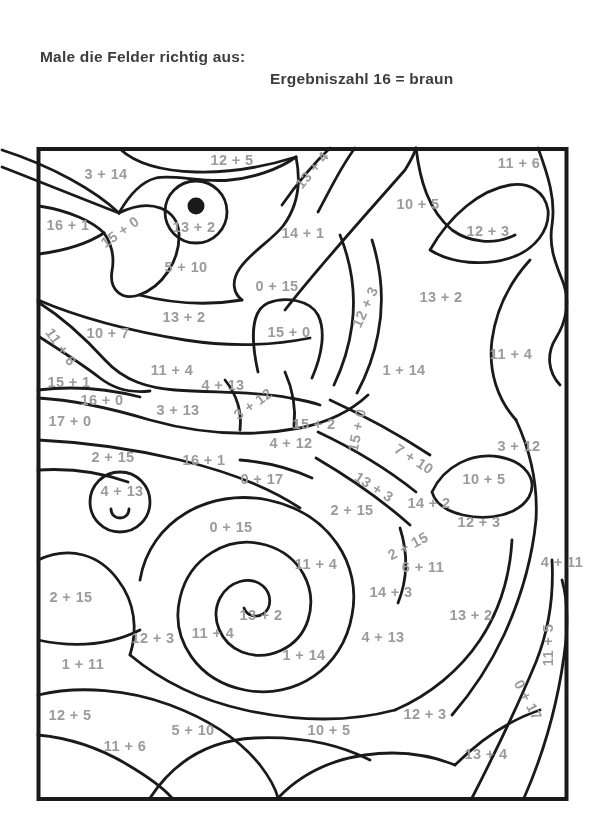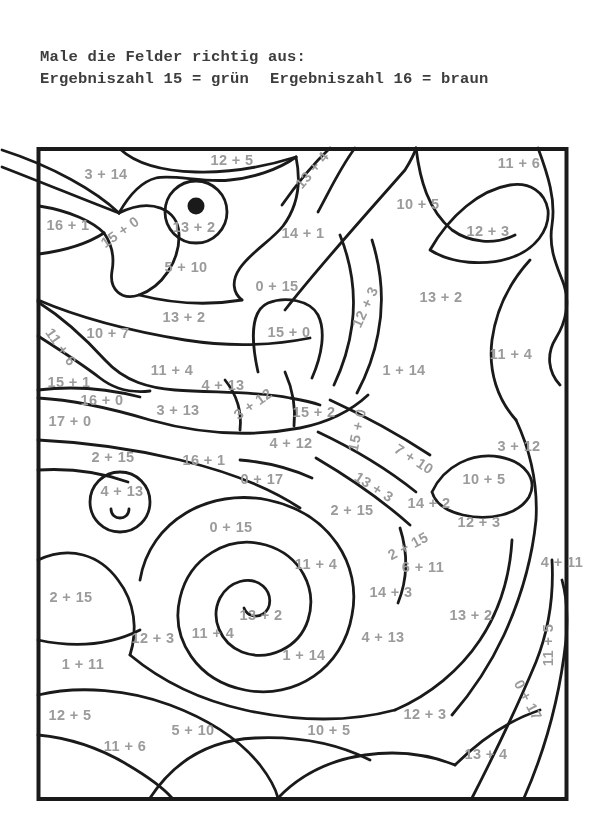--- a/index.html
+++ b/index.html
@@ -1,37 +1,36 @@
 <!DOCTYPE html>
 <html><head>
 <meta charset="utf-8">
 <style>
   html,body{margin:0;padding:0;background:#ffffff;}
   .page{position:relative;width:600px;height:840px;background:#ffffff;overflow:hidden;
         font-family:"Liberation Sans",sans-serif;}
   .instr{position:absolute;left:40px;top:48px;width:540px;color:#3d3d3d;
          font-size:15.5px;font-weight:600;letter-spacing:.2px;}
-  .instr .row{position:relative;height:22px;font-family:Liberation Mono, monospace;}
+  .instr .row{position:relative;height:22px;}
   .instr .col2{position:absolute;left:230px;top:0;}
   .puzzle{position:absolute;left:0;top:0;width:600px;height:840px;}
   .puzzle svg{position:absolute;left:0;top:0;}
   #labels-layer{position:absolute;left:0;top:0;width:600px;height:840px;}
   .cell{position:absolute;transform:translate(-50%,-50%);
         font:700 14.5px "Liberation Sans",sans-serif;color:#9b9b9b;
         letter-spacing:.4px;white-space:nowrap;}
 </style>
 </head>
 <body>
 
 <div class="page">
 
   <div class="instr">
     <div class="row">Male die Felder richtig aus:</div>
     <div class="row">
-      <span>Ergebniszahl 15 = grün</span>
       <span class="col2">Ergebniszahl 16 = braun</span>
     </div>
   </div>
 
   <div class="puzzle">
     <svg width="600" height="840" viewBox="0 0 600 840" fill="none" stroke="#1a1a1a" stroke-width="2.8" stroke-linecap="round">
       <rect x="38.5" y="149" width="528" height="650" stroke-width="4"></rect>
       <g>
         <path d="M 2 150 C 52 166 96 191 119 213"></path>
         <path d="M 119 213 C 92 203 46 184 2 167"></path>
@@ -112,21 +111,21 @@
         <span class="cell" style="left: 289px; top: 332px;">15 + 0</span>
         <span class="cell" style="left: 61px; top: 347px; transform: translate(-50%, -50%) rotate(55deg);">11 + 6</span>
         <span class="cell" style="left: 172px; top: 370px;">11 + 4</span>
         <span class="cell" style="left: 404px; top: 370px;">1 + 14</span>
         <span class="cell" style="left: 511px; top: 354px;">11 + 4</span>
         <span class="cell" style="left: 69px; top: 382px;">15 + 1</span>
         <span class="cell" style="left: 223px; top: 385px;">4 + 13</span>
         <span class="cell" style="left: 102px; top: 400px;">16 + 0</span>
         <span class="cell" style="left: 178px; top: 410px;">3 + 13</span>
         <span class="cell" style="left: 253px; top: 404px; transform: translate(-50%, -50%) rotate(-35deg);">3 + 12</span>
-        <span class="cell" style="left: 314px; top: 412px;">15 + 2</span>
+        <span class="cell" style="left: 314px; top: 424px;">15 + 2</span>
         <span class="cell" style="left: 70px; top: 421px;">17 + 0</span>
         <span class="cell" style="left: 357px; top: 430px; transform: translate(-50%, -50%) rotate(-78deg);">15 + 0</span>
         <span class="cell" style="left: 291px; top: 443px; text-align: right;">4 + 12</span>
         <span class="cell" style="left: 519px; top: 446px;">3 + 12</span>
         <span class="cell" style="left: 414px; top: 459px; transform: translate(-50%, -50%) rotate(33deg);">7 + 10</span>
         <span class="cell" style="left: 113px; top: 457px;">2 + 15</span>
         <span class="cell" style="left: 204px; top: 460px;">16 + 1</span>
         <span class="cell" style="left: 262px; top: 479px;">0 + 17</span>
         <span class="cell" style="left: 374px; top: 487px; transform: translate(-50%, -50%) rotate(33deg);">13 + 3</span>
         <span class="cell" style="left: 484px; top: 479px;">10 + 5</span>

